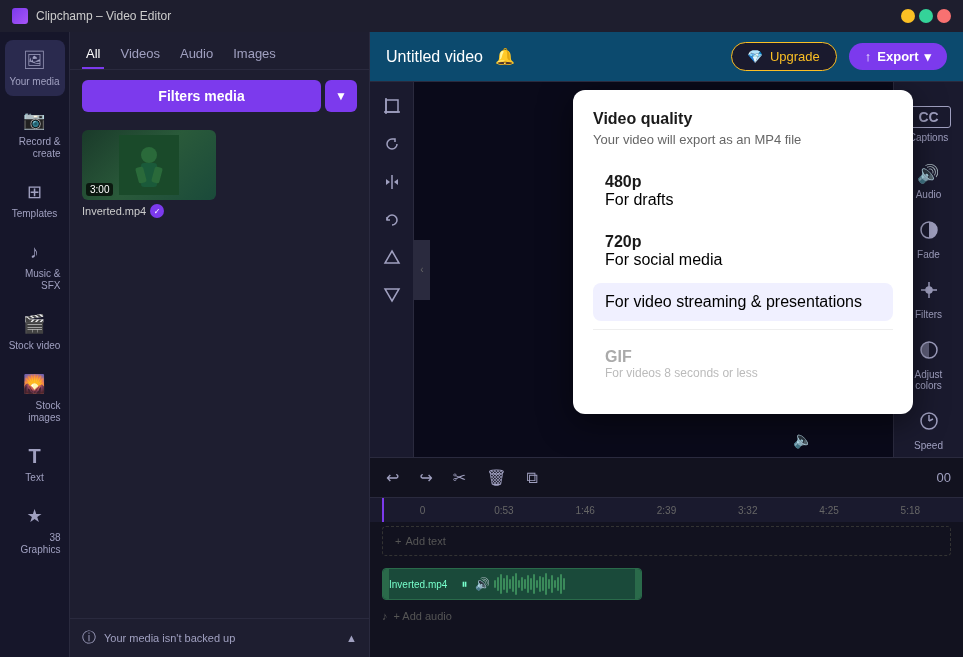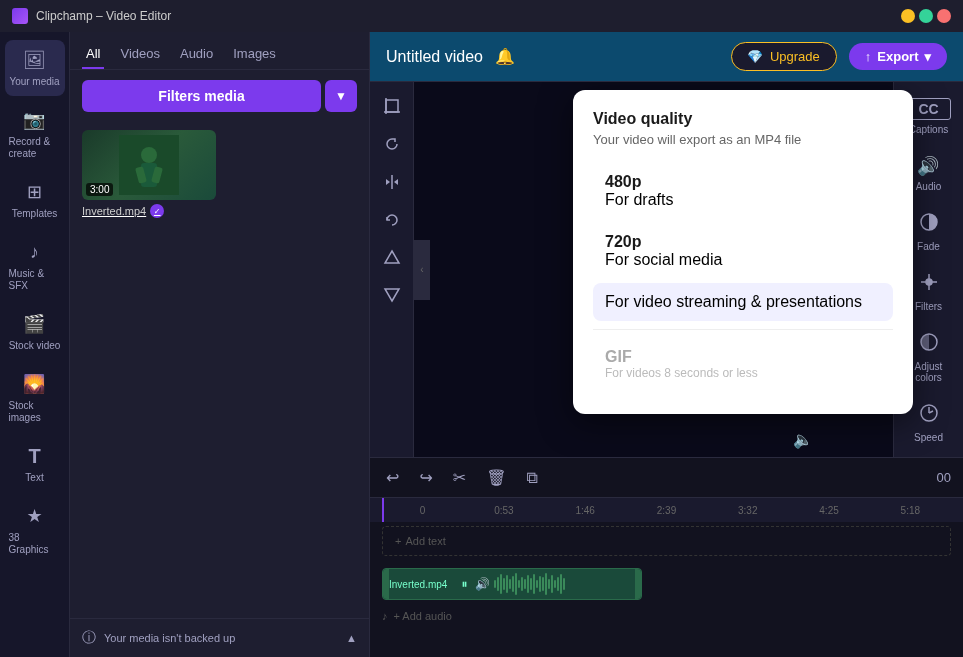--- a/index.html
+++ b/index.html
@@ -89,21 +89,21 @@
       height: 24px;
       display: flex;
       align-items: center;
       justify-content: center;
       color: #a0a0c0;
       font-size: 18px;
     }
     .sidebar-label {
       font-size: 10px;
       color: #a0a0c0;
-      text-align: left;
+      text-align: right;
       line-height: 1.2;
     }
 
     
     .left-panel {
       width: 300px;
       background: #1e1e30;
       display: flex;
       flex-direction: column;
       flex-shrink: 0;
@@ -150,21 +150,20 @@
       color: #fff;
       cursor: pointer;
       font-size: 12px;
     }
     .media-grid {
       display: grid;
       grid-template-columns: 1fr 1fr;
       gap: 8px;
       padding: 8px 12px;
       overflow-y: auto;
-      text-decoration: underline;
     }
     .media-thumb {
       position: relative;
       border-radius: 6px;
       overflow: hidden;
       cursor: pointer;
     }
     .media-thumb-img {
       width: 100%;
       height: 70px;
@@ -782,21 +781,21 @@
         <div class="quality-divider"></div>
 
         <div class="quality-option">
           <div class="quality-gif">GIF</div>
           <div class="quality-gif-desc">For videos 8 seconds or less</div>
         </div>
       </div>
 
       <div class="right-sidebar">
         <div class="right-tool">
-          <div class="right-tool-icon" style="font-size:14px;font-weight:700;border:1.5px solid #a0a0c0;padding:2px 11px;border-radius:3px;">CC</div>
+          <div class="right-tool-icon" style="font-size:14px;font-weight:700;border:1.5px solid #a0a0c0;padding:2px 11px;border-radius:3px;margin-top:8px;">CC</div>
           <span class="right-tool-label">Captions</span>
         </div>
         <div class="right-tool">
           <div class="right-tool-icon">🔊</div>
           <span class="right-tool-label">Audio</span>
         </div>
         <div class="right-tool">
           <div class="right-tool-icon">
             <svg width="20" height="20" viewBox="0 0 20 20">
               <circle cx="10" cy="10" r="8" stroke="#a0a0c0" stroke-width="1.5" fill="none"></circle>

